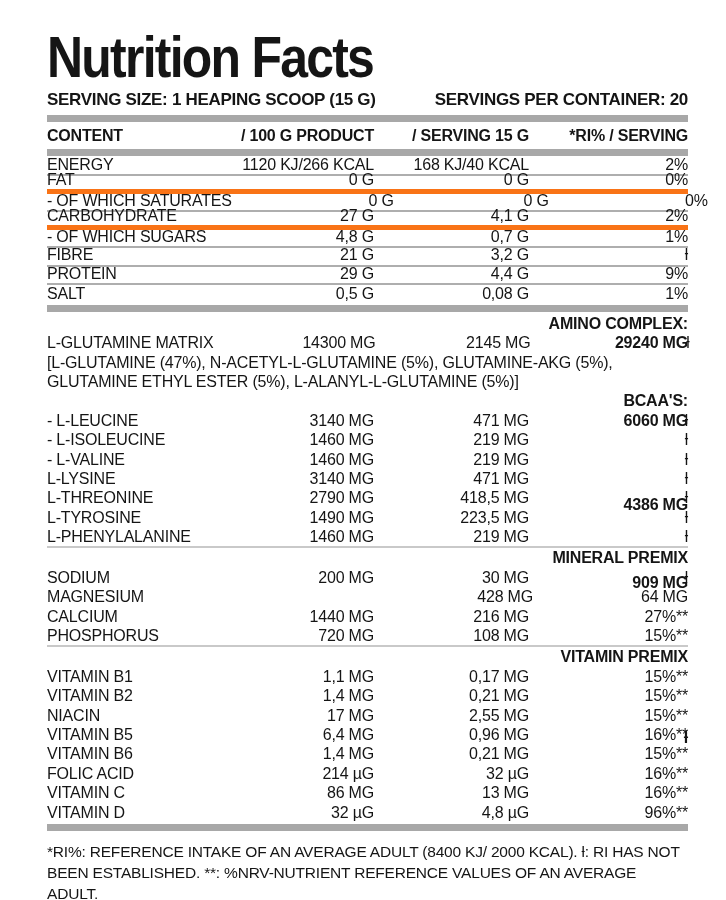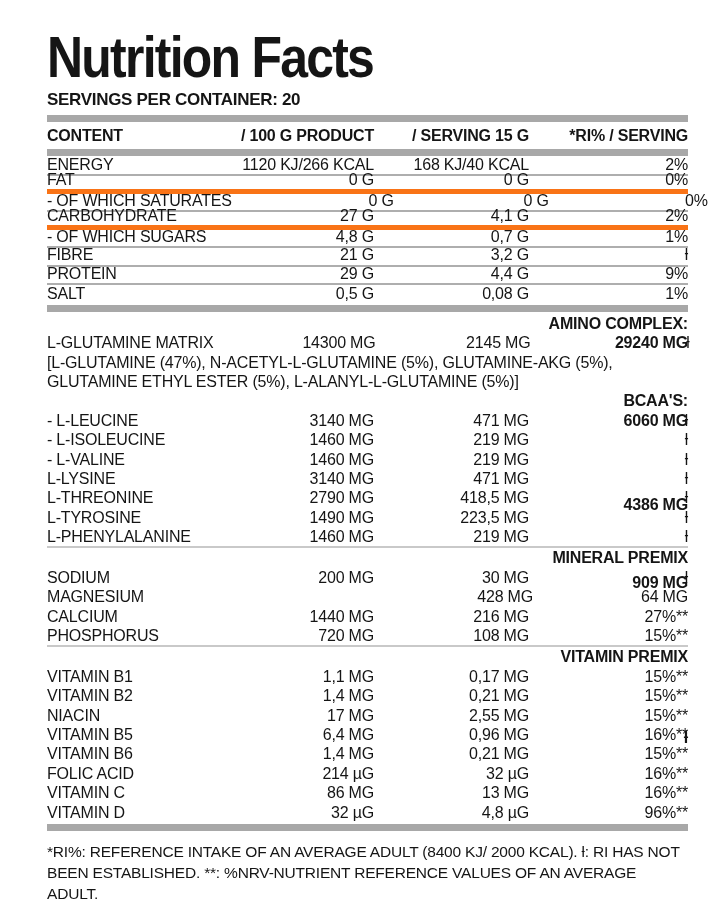--- a/index.html
+++ b/index.html
@@ -46,20 +46,21 @@
   }
 </style>
 </head>
 <body>
 
 <div class="label">
 
   <h1 class="title">Nutrition Facts</h1>
 
   <div class="serving-row">
+    <span>SERVING SIZE: 1 HEAPING SCOOP (15 G)</span>
     <span>SERVINGS PER CONTAINER: 20</span>
   </div>
 
   <div class="bar"></div>
 
   <div class="row header-row">
     <span class="c1">CONTENT</span>
     <span class="c2">/ 100 G PRODUCT</span>
     <span class="c3">/ SERVING 15 G</span>
     <span class="c4">*RI% / SERVING</span>

